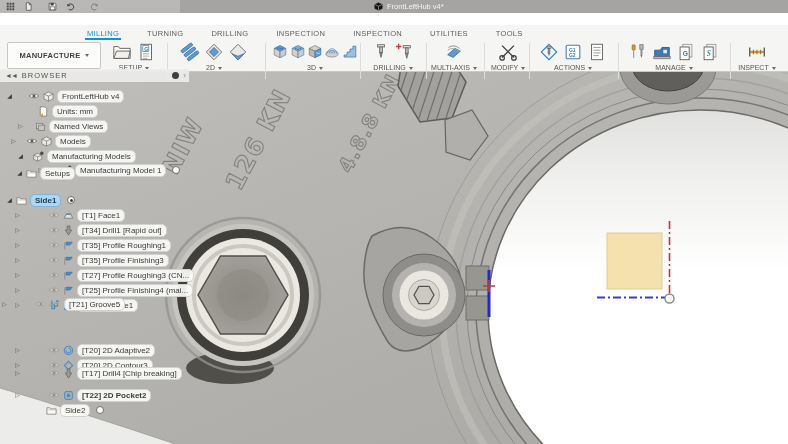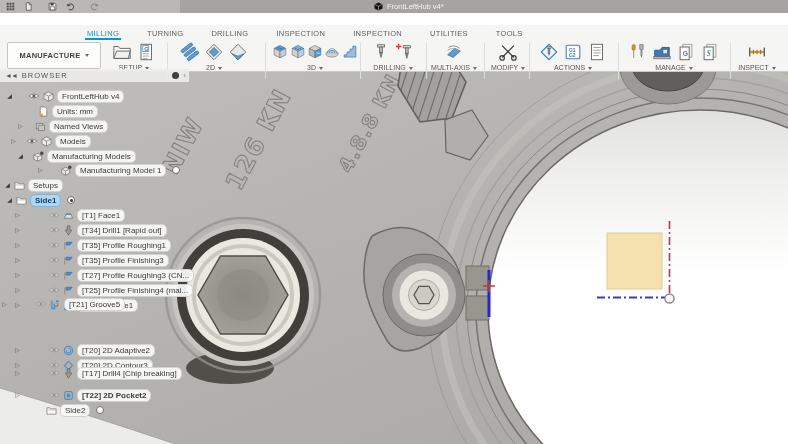--- a/index.html
+++ b/index.html
@@ -679,21 +679,21 @@
     <div class="trow" style="top:95px;padding-left:37px">
         <span class="tri">▷</span>
         <span class="tic" style="margin-left:14px">
           <svg viewBox="0 0 12 12">
             <use href="#y-mfg"></use>
           </svg>
         </span>
         <span class="tbox">Manufacturing Model 1</span>
         <span class="radio"></span>
       </div>
-    <div class="trow" style="top:110px;padding-left:4px">
+    <div class="trow" style="top:98px;padding-left:16px">
         <span class="tri open">◢</span>
         <span class="tic">
           <svg viewBox="0 0 12 12">
             <use href="#y-folder"></use>
           </svg>
         </span>
         <span class="tbox">Setups</span>
       </div>
     <div class="trow" style="top:125px;padding-left:6px">
         <span class="tri open">◢</span>

